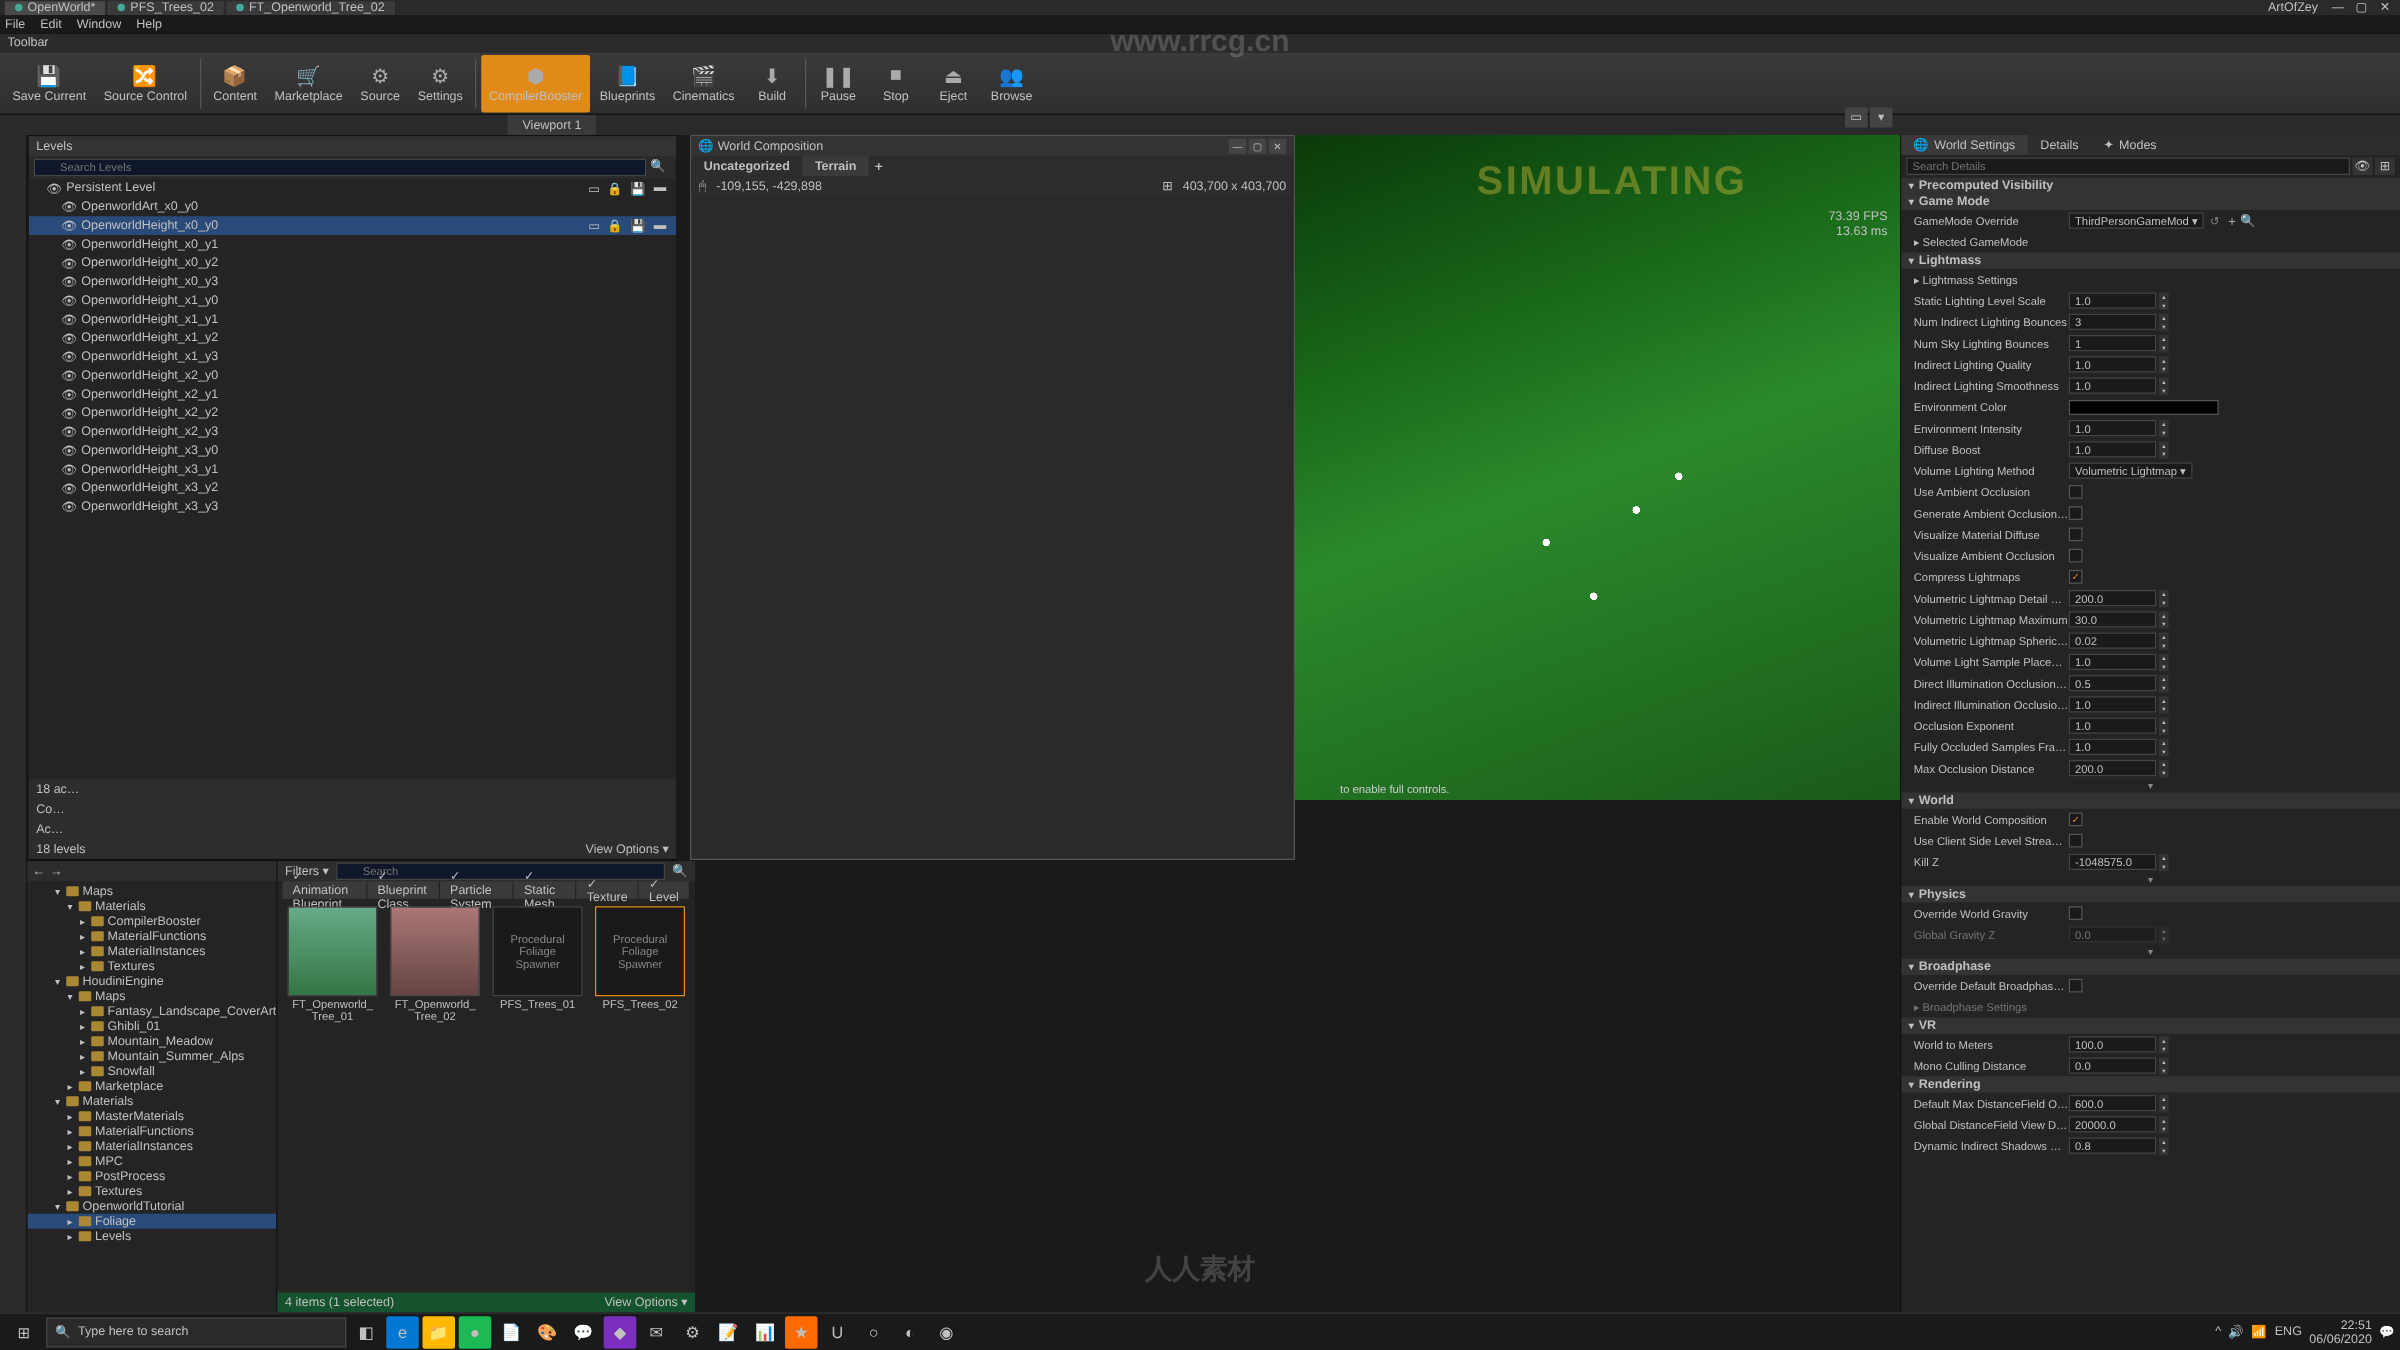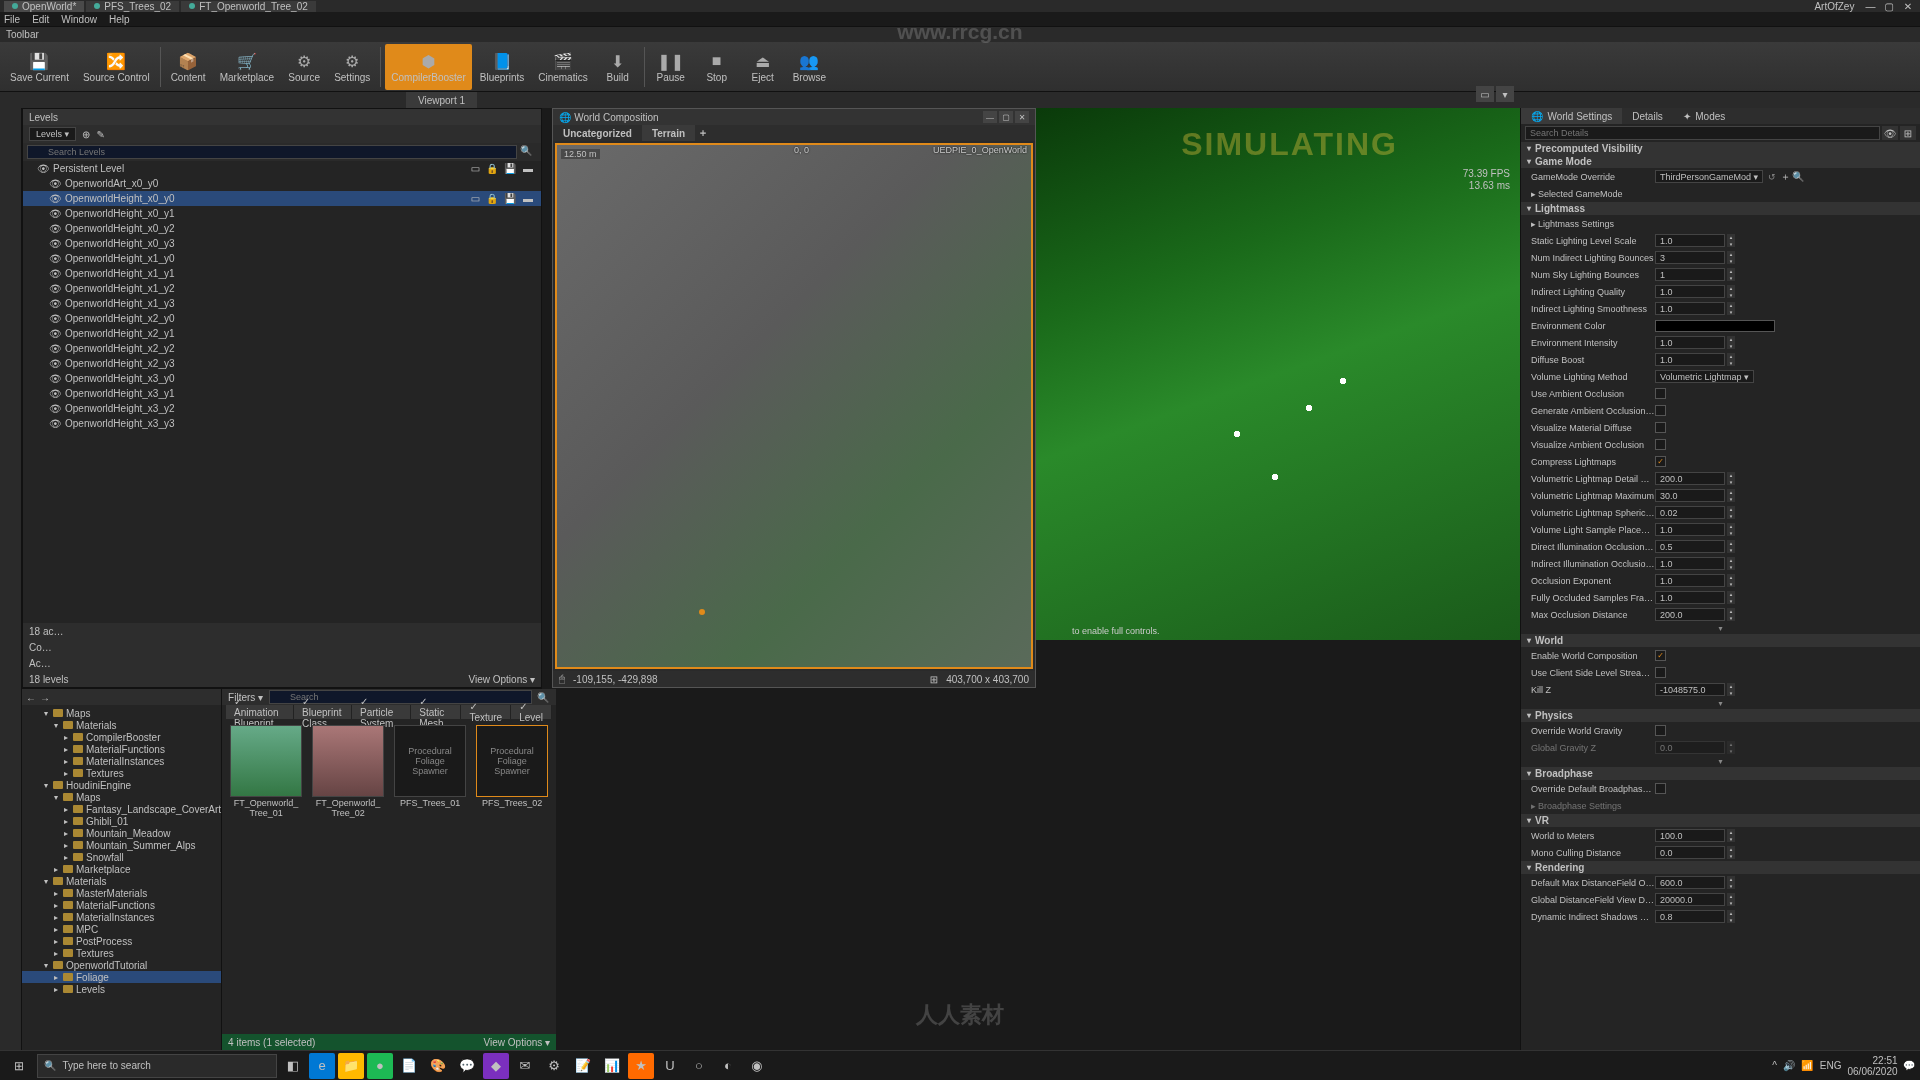--- a/index.html
+++ b/index.html
@@ -223,25 +223,20 @@
 
 <div class="workspace">
 
   <div class="leftcol"></div>
 
   <div class="levelswrap">
     <div class="levelspanel">
       <div class="hdr">
           <span>Levels</span>
         </div>
-      <div class="tbar">
-        <span class="dropdown">Levels ▾</span>
-        <span>⊕</span>
-        <span>✎</span>
-      </div>
       <div class="searchrow">
         <input class="search" placeholder="Search Levels" style="">
         <span style="padding:0 4px">🔍</span>
       </div>
       <div class="levelslist" id="levelslist">
           <div class="levelrow persistent">
             <span style="width:12px">👁</span>
             <span>Persistent Level</span>
             <span class="icons">
               <span>▭</span>
@@ -517,27 +512,20 @@
         <div class="wcctrl">
           <span>—</span>
           <span>▢</span>
           <span>✕</span>
         </div>
       </div>
       <div class="wctabs">
         <div class="wctab">Uncategorized</div>
         <div class="wctab active">Terrain</div>
         <div class="wcplus">＋</div>
-      </div>
-      <div class="wcmap">
-        <div class="wcmap-inner"></div>
-        <div class="scale">12.50 m</div>
-        <div class="origin">0, 0</div>
-        <div class="piename">UEDPIE_0_OpenWorld</div>
-        <div class="marker"></div>
       </div>
       <div class="wcstatus">
         <span>🖱</span>
         <span>-109,155, -429,898</span>
         <span style="flex:1"></span>
         <span>⊞</span>
         <span>403,700 x 403,700</span>
       </div>
     </div>
 
@@ -929,14 +917,14 @@
     <span>📶</span>
     <span>ENG</span>
     <div class="clock">
       <div>22:51</div>
         <div>06/06/2020</div>
     </div>
     <span>💬</span>
   </div>
 </div>
 
-<div class="watermark" style="left:50%;top:20px;transform:translateX(-50%);font-size:21px">www.rrcg.cn</div>
+<div class="watermark" style="left:50%;top:20px;transform:translateX(-50%);font-size:24px">www.rrcg.cn</div>
 <div class="watermark" style="left:50%;bottom:50px;transform:translateX(-50%)">人人素材</div>
 
 </body></html>

